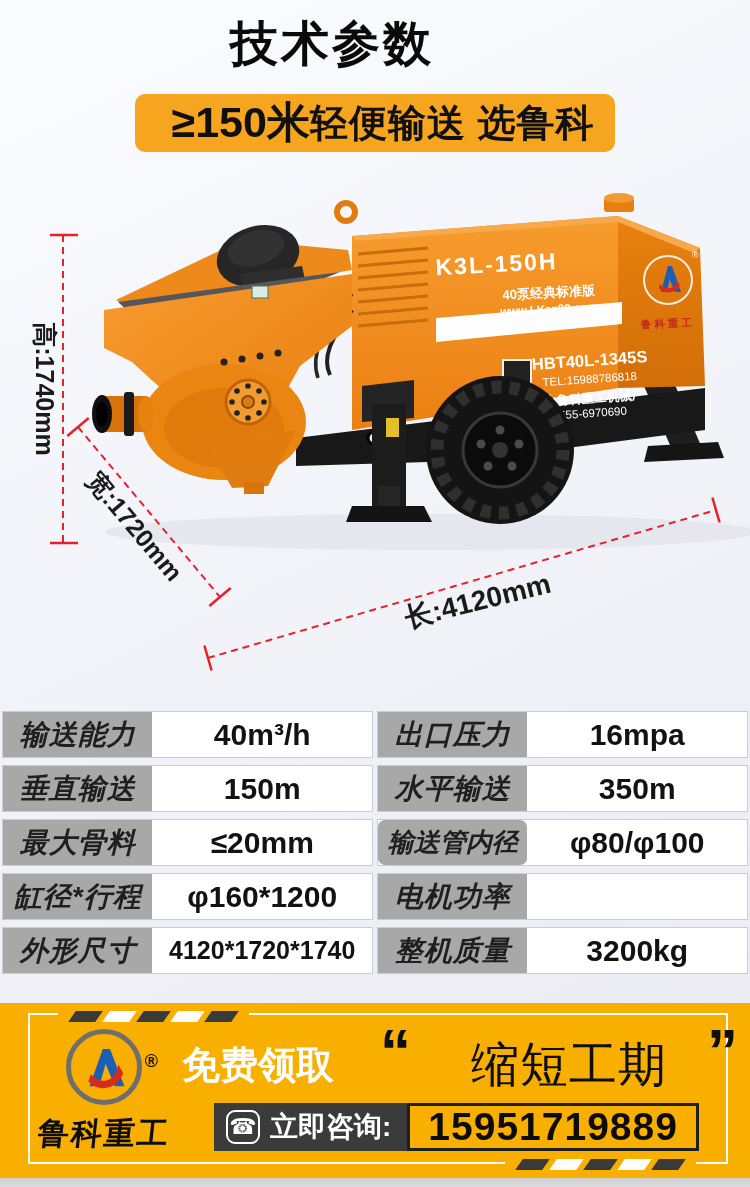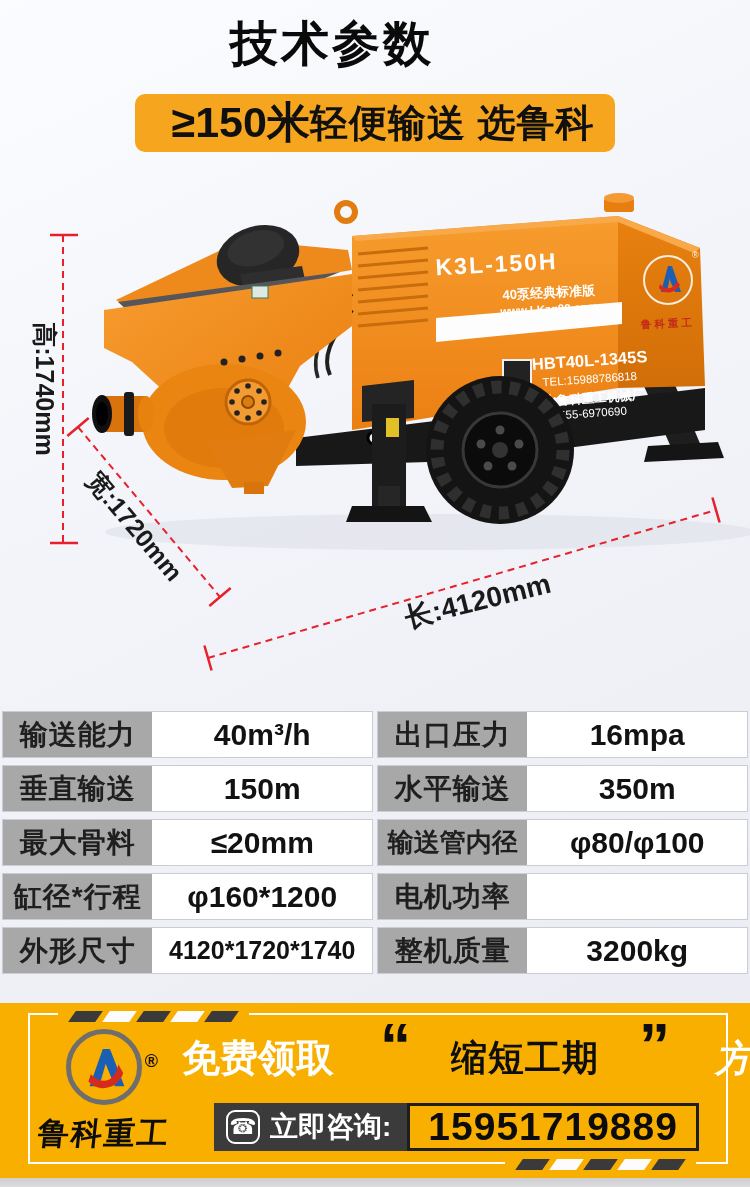--- a/index.html
+++ b/index.html
@@ -17,22 +17,22 @@
 
   
   .machine-svg{position:absolute;top:190px;left:0;width:750px;height:490px;}
   .machine-svg text{font-family:"Liberation Sans","DejaVu Sans",sans-serif;}
 
   
   .specs{position:absolute;top:712px;left:0;width:750px;display:grid;
          grid-template-columns:1fr 1fr;column-gap:6px;row-gap:9px;padding:0 3px;}
   .spec-row{display:flex;height:45px;background:#fff;box-shadow:0 0 0 1px #c9cdd5;}
   .spec-label{flex:0 0 40.5%;background:#A8A8A8;color:#1f1f1f;display:flex;align-items:center;
-              justify-content:center;font-size:28px;font-weight:700;letter-spacing:1px;white-space:nowrap;}
-  .spec-label.tight{font-size:26px;letter-spacing:0;}
+              justify-content:center;font-size:28px;font-weight:700;letter-spacing:1px;white-space:nowrap;font-style:italic;}
+  .spec-label.tight{font-size:26px;letter-spacing:0;border-radius:7px;}
   .spec-value{flex:1;display:flex;align-items:center;justify-content:center;color:#121212;
               font-size:30px;font-weight:700;white-space:nowrap;}
   .spec-value.small{font-size:25px;}
 
   
   .footer{position:absolute;top:1003px;left:0;width:750px;height:175px;background:#F8AF00;}
   .footer-border{position:absolute;left:28px;right:22px;top:10px;bottom:14px;border:2px solid #fff;}
   .stripes{position:absolute;display:flex;align-items:center;gap:7px;height:26px;
            background:#F8AF00;padding:0 14px;}
   .stripes.top{left:58px;top:0;}
@@ -44,21 +44,21 @@
   .logo-block{position:absolute;left:36px;top:26px;width:136px;text-align:center;}
   .logo-circle{position:relative;width:76px;height:76px;border:5px solid #6E6E6E;border-radius:50%;
                margin:0 auto;display:flex;align-items:center;justify-content:center;}
   .logo-reg{position:absolute;right:14px;top:22px;font-size:18px;font-weight:700;color:#101010;}
   .logo-brand{margin-top:8px;font-size:31px;font-weight:700;color:#0d0d0d;letter-spacing:2px;
               font-family:"Liberation Serif","DejaVu Serif",serif;transform:skewX(-6deg);white-space:nowrap;}
 
   .slogan{position:absolute;left:182px;top:30px;display:flex;align-items:center;gap:40px;}
   .s-prefix{font-size:38px;font-weight:900;color:#fff;margin-right:6px;white-space:nowrap;}
   .s-quote{font-size:62px;font-weight:900;color:#0e0e0e;line-height:20px;position:relative;top:-14px;}
-  .s-hi{font-size:36px;font-weight:700;color:#0e0e0e;letter-spacing:1px;white-space:nowrap;}
+  .s-hi{font-size:48px;font-weight:400;color:#0e0e0e;letter-spacing:1px;white-space:nowrap;margin-left:20px;}
   .s-suffix{font-size:37px;font-weight:900;color:#fff;margin-left:5px;white-space:nowrap;font-style:italic;}
 
   .contact{position:absolute;left:214px;top:100px;display:flex;height:48px;}
   .cta-bar{background:#3B3B3B;color:#fff;display:flex;align-items:center;gap:10px;
            padding:0 16px 0 12px;font-size:28px;font-weight:800;white-space:nowrap;}
   .phone-icon{display:flex;align-items:center;justify-content:center;width:34px;height:34px;
               border:2px solid #fff;border-radius:9px;font-size:22px;line-height:1;}
   .cta-phone{border:3px solid #1e1e1e;display:flex;align-items:center;justify-content:center;
              padding:16px 18px;min-width:218px;font-size:39px;font-weight:800;color:#0c0c0c;letter-spacing:1px;}
 

